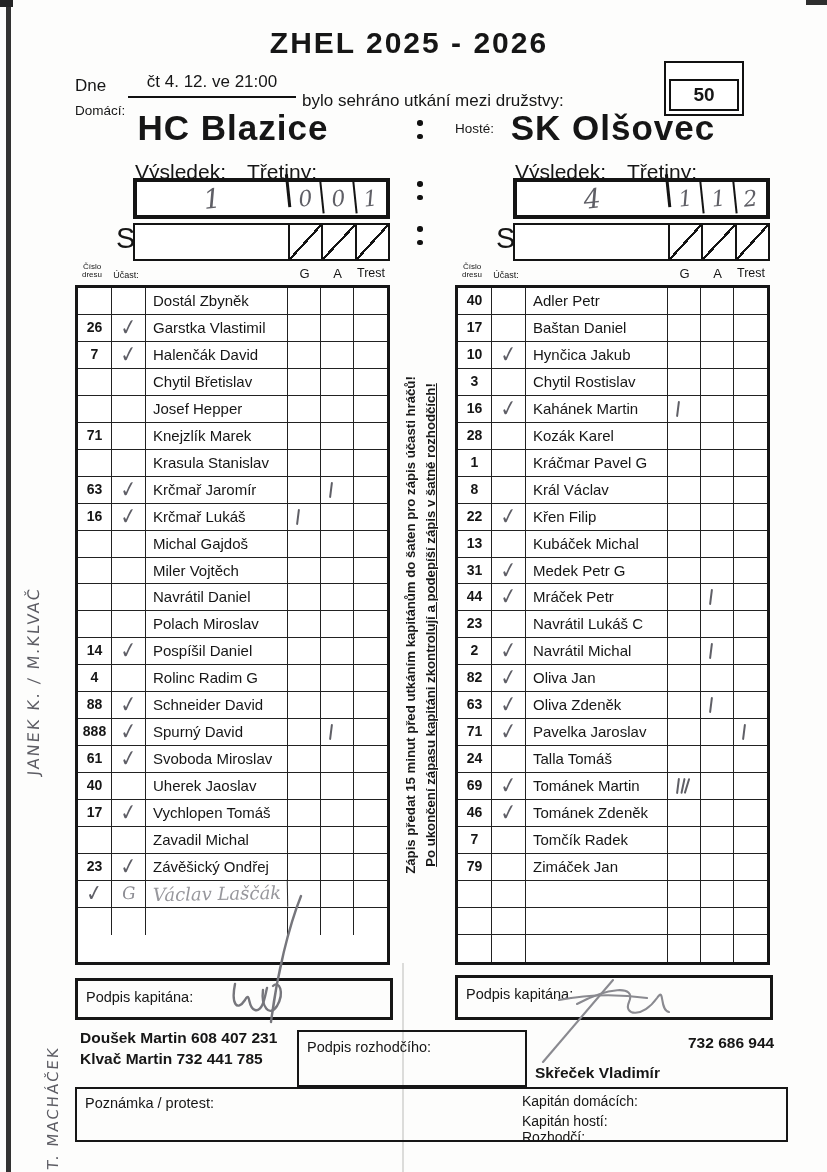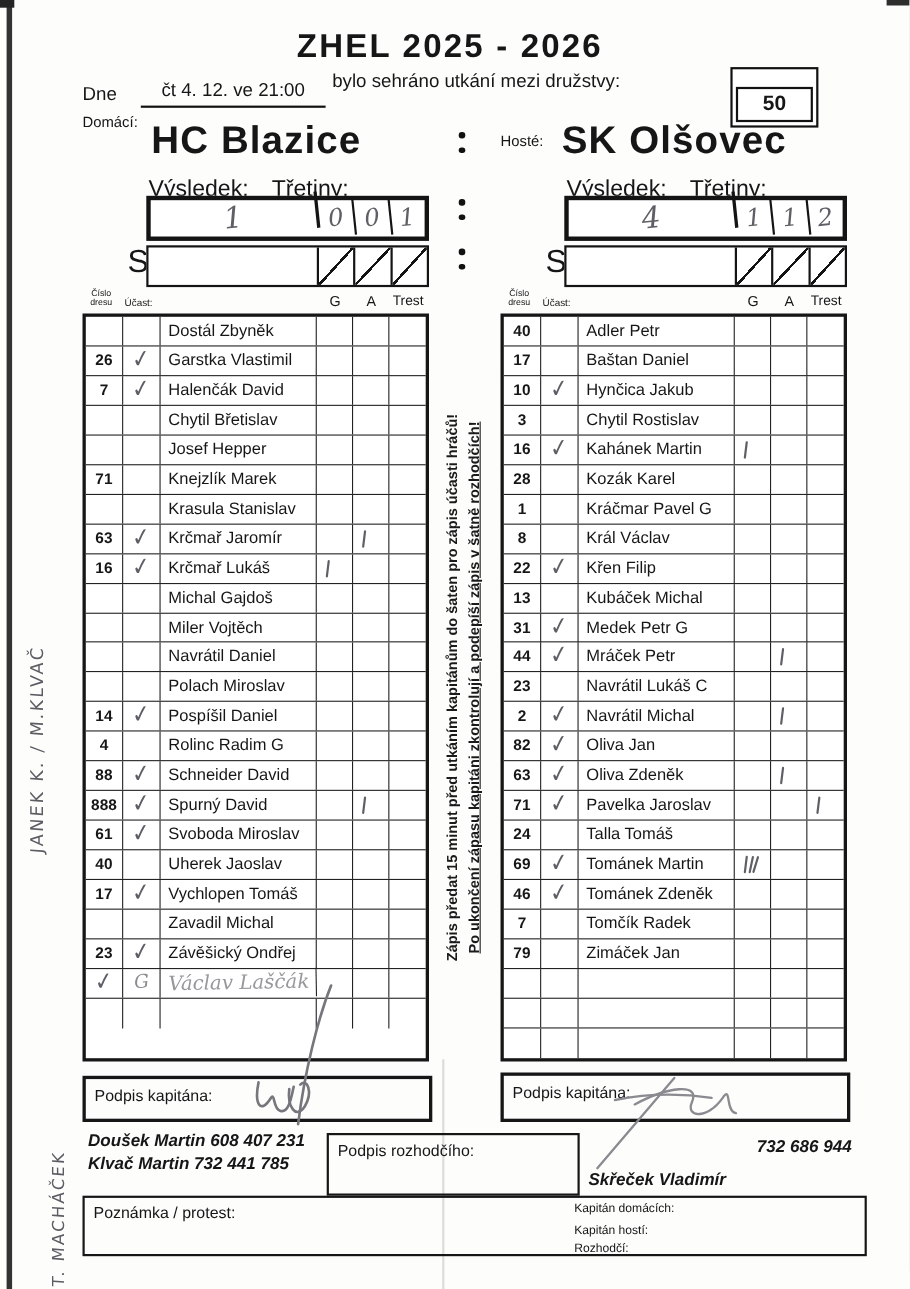--- a/index.html
+++ b/index.html
@@ -69,43 +69,43 @@
 
   .margin-note{position:absolute;transform-origin:0 0;color:#5c5c63;font-size:16px;letter-spacing:2px;
                font-family:"DejaVu Sans",sans-serif;white-space:nowrap;}
   .mn-upper{left:24px;top:775px;transform:rotate(-90deg) skewX(-4deg);}
   .mn-lower{left:44px;top:1169px;transform:rotate(-90deg) skewX(-4deg);font-size:15px;}
 
   .cap-box{position:absolute;border:3px solid #161616;box-sizing:border-box;background:transparent;font-size:14.5px;}
   .cap-box span{display:inline-block;padding:8px 0 0 8px;}
   .sig{position:absolute;pointer-events:none;}
 
-  .contact{position:absolute;font-weight:bold;font-size:15.5px;line-height:21px;font-style:italic;}
+  .contact{position:absolute;font-weight:bold;font-size:15.5px;line-height:21px;}
   .ref-box{position:absolute;left:297px;top:1030px;width:230px;height:57px;border:2.2px solid #161616;
            box-sizing:border-box;font-size:14.5px;}
   .ref-box span{display:inline-block;padding:7px 0 0 8px;}
   .note-box{position:absolute;left:75px;top:1087px;width:713px;height:55px;border:2.2px solid #161616;
             box-sizing:border-box;font-size:14.5px;}
   .note-box .nb-lbl{display:inline-block;padding:6px 0 0 8px;}
-  .kap-lbl{position:absolute;left:522px;font-size:11px;}
+  .kap-lbl{position:absolute;left:522px;font-size:14px;}
 </style>
 </head>
 <body>
 
 <div class="page">
 
   <div class="scan-edge"></div>
   <div class="corner-tl"></div>
   <div class="corner-tr"></div>
   <div class="fold-line"></div>
 
   <div class="t title">ZHEL 2025 - 2026</div>
   <div class="t lbl" style="left:75px;top:76px;">Dne</div>
   <div class="date-box">čt 4. 12. ve 21:00</div>
-  <div class="t lbl" style="left:302px;top:64px;">bylo sehráno utkání mezi družstvy:</div>
+  <div class="t lbl" style="left:302px;top:91px;">bylo sehráno utkání mezi družstvy:</div>
   <div class="numbox-outer">
     <div class="numbox-inner">50</div>
   </div>
   <div class="t small-lbl" style="left:75px;top:103px;">Domácí:</div>
   <div class="t small-lbl" style="left:455px;top:121px;">Hosté:</div>
 
   <div class="team-name" style="left:75px;">HC Blazice</div>
   <div class="team-name" style="left:455px;">SK Olšovec</div>
 
   <div class="colon" style="top:120px;">

